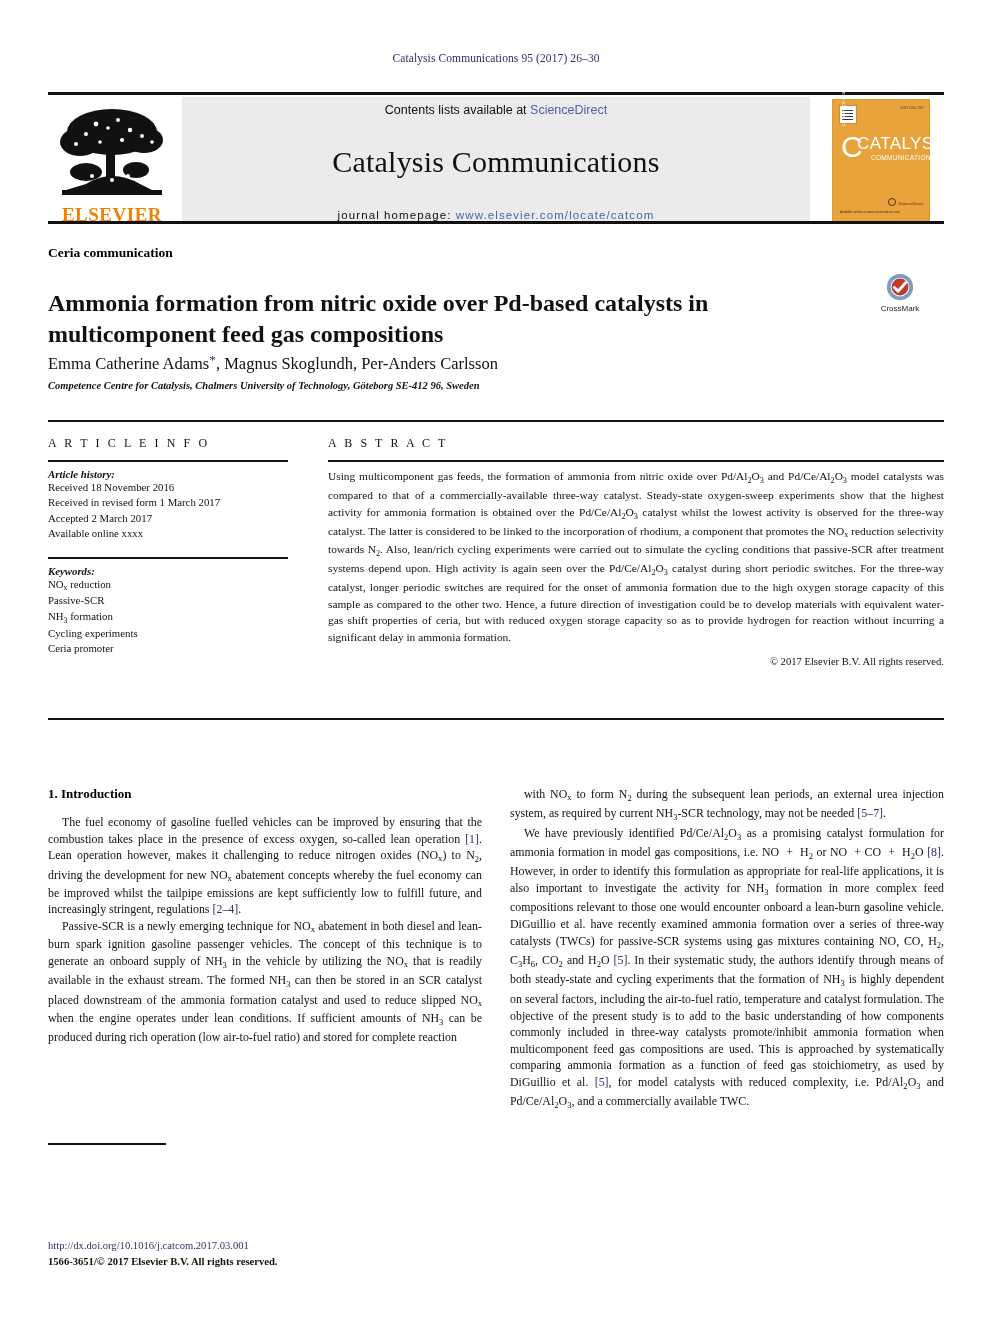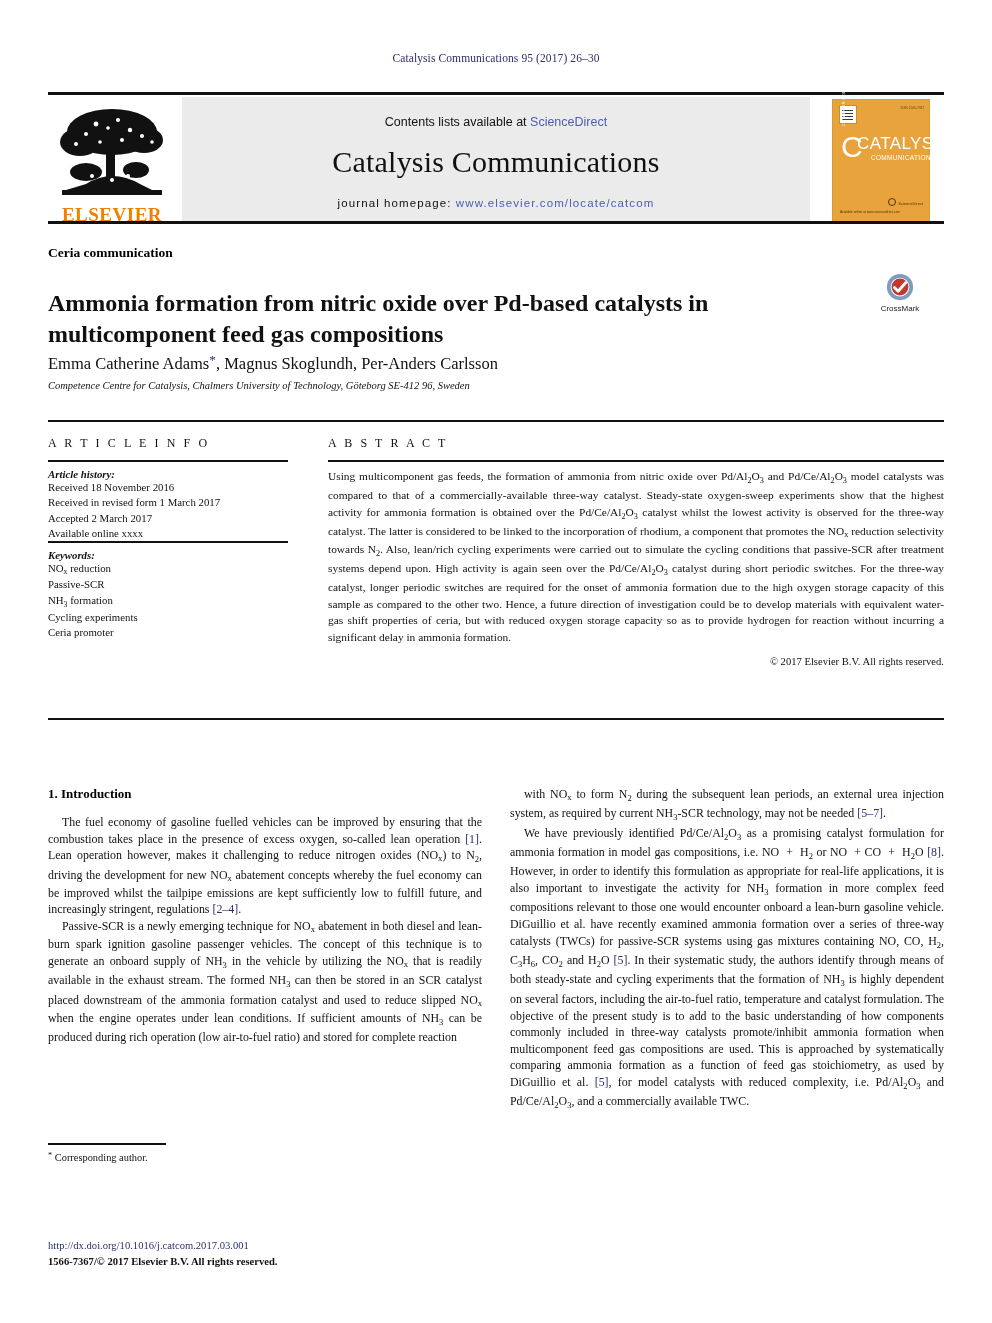--- a/index.html
+++ b/index.html
@@ -33,21 +33,21 @@
   }
   .tree-svg{ display:block; }
   .elsevier-word{
     font-family:"Liberation Serif", serif;
     font-weight:bold; font-size:19px; color:#f08000;
     letter-spacing:.5px; line-height:1; margin-top:3px;
   }
   .banner{
     position:absolute; top:5px; left:134px; width:628px; height:127px;
     background:#ebebeb;
-    display:flex; flex-direction:column; align-items:center; justify-content:center;
+    display:flex; flex-direction:column; align-items:center; justify-content:center;gap:12px;
   }
   .banner .contents{
     font-family:"Liberation Sans", sans-serif;
     font-size:12.5px; color:#111; margin-top:2px;
   }
   .banner .contents .sd{ color:#4a5fb0; }
   .banner .jtitle{
     font-family:"Liberation Serif", serif;
     font-size:30px; color:#111; margin:16px 0 18px 0; letter-spacing:.2px;
   }
@@ -121,21 +121,21 @@
     color:#111;
   }
   .authors{
     position:absolute; top:352px; left:48px; width:800px;
     font-family:"Liberation Serif", serif; font-size:16.5px; color:#111;
   }
   .authors .star{ color:#2b2f6b; }
   .affil{
     position:absolute; top:380px; left:48px; width:830px;
     font-family:"Liberation Serif", serif; font-style:italic;
-    font-weight:normal; font-size:10.5px; color:#111;
+    font-weight:bold; font-size:10.5px; color:#111;
   }
 
   
   .crossmark{
     position:absolute; top:272px; left:855px; width:90px; height:48px;
     display:flex; flex-direction:column; align-items:center;
   }
   .cm-badge{ width:30px; height:30px; }
   .cm-label{
     font-family:"Liberation Sans", sans-serif; font-size:8px; font-weight:normal;
@@ -153,21 +153,21 @@
     letter-spacing:2.6px; color:#111; margin-bottom:9px;
   }
   .thinrule{ height:2px; background:#111; margin-bottom:6px; }
   .infolbl{
     font-family:"Liberation Serif", serif; font-style:italic; font-weight:bold;
     font-size:10.8px; color:#111;
   }
   .infoline{
     font-family:"Liberation Serif", serif; font-size:10.8px; color:#111; line-height:1.42;
   }
-  .kwblock{ }
+  .kwblock{ margin-top:16px; }
   .abstract-body{
     font-family:"Liberation Serif", serif; font-size:11.4px; line-height:1.45;
     text-align:justify; color:#111;
   }
   .copyline{
     font-family:"Liberation Serif", serif; font-size:10.6px; color:#111;
     text-align:right; margin-top:11px;
   }
   .ia-rule-bot{
     position:absolute; top:718px; left:48px; width:896px; height:2px; background:#111;
@@ -333,22 +333,18 @@
     <p class="bodytext">Passive-SCR is a newly emerging technique for NO<span class="sub">x</span> abatement in both diesel and lean-burn spark ignition gasoline passenger vehicles. The concept of this technique is to generate an onboard supply of NH<sub>3</sub> in the vehicle by utilizing the NO<span class="sub">x</span> that is readily available in the exhaust stream. The formed NH<sub>3</sub> can then be stored in an SCR catalyst placed downstream of the ammonia formation catalyst and used to reduce slipped NO<span class="sub">x</span> when the engine operates under lean conditions. If sufficient amounts of NH<sub>3</sub> can be produced during rich operation (low air-to-fuel ratio) and stored for complete reaction</p>
   </div>
 
   <div class="colR">
     <p class="bodytext">with NO<span class="sub">x</span> to form N<sub>2</sub> during the subsequent lean periods, an external urea injection system, as required by current NH<sub>3</sub>-SCR technology, may not be needed <span class="ref">[5–7]</span>.</p>
     <p class="bodytext">We have previously identified Pd/Ce/Al<sub>2</sub>O<sub>3</sub> as a promising catalyst formulation for ammonia formation in model gas compositions, i.e. NO&nbsp; +&nbsp; H<sub>2</sub> or NO&nbsp; + CO&nbsp; +&nbsp; H<sub>2</sub>O <span class="ref">[8]</span>. However, in order to identify this formulation as appropriate for real-life applications, it is also important to investigate the activity for NH<sub>3</sub> formation in more complex feed compositions relevant to those one would encounter onboard a lean-burn gasoline vehicle. DiGuillio et al. have recently examined ammonia formation over a series of three-way catalysts (TWCs) for passive-SCR systems using gas mixtures containing NO, CO, H<sub>2</sub>, C<sub>3</sub>H<sub>6</sub>, CO<sub>2</sub> and H<sub>2</sub>O <span class="ref">[5]</span>. In their systematic study, the authors identify through means of both steady-state and cycling experiments that the formation of NH<sub>3</sub> is highly dependent on several factors, including the air-to-fuel ratio, temperature and catalyst formulation. The objective of the present study is to add to the basic understanding of how components commonly included in three-way catalysts promote/inhibit ammonia formation when multicomponent feed gas compositions are used. This is approached by systematically comparing ammonia formation as a function of feed gas stoichiometry, as used by DiGuillio et al. <span class="ref">[5]</span>, for model catalysts with reduced complexity, i.e. Pd/Al<sub>2</sub>O<sub>3</sub> and Pd/Ce/Al<sub>2</sub>O<sub>3</sub>, and a commercially available TWC.</p>
   </div>
 
   <div class="fn-rule"></div>
   <div class="footnote">
-    <div>
-      <span class="supstar">*</span>
-      <span>Corresponding author.</span>
-    </div>
   </div>
 
   <div class="doi">http://dx.doi.org/10.1016/j.catcom.2017.03.001</div>
-  <div class="issnline">1566-7367/© 2017 Elsevier B.V. All rights reserved.</div>
+  <div class="issnline">1566-3651/© 2017 Elsevier B.V. All rights reserved.</div>
 
 </div>
 
 </body></html>

